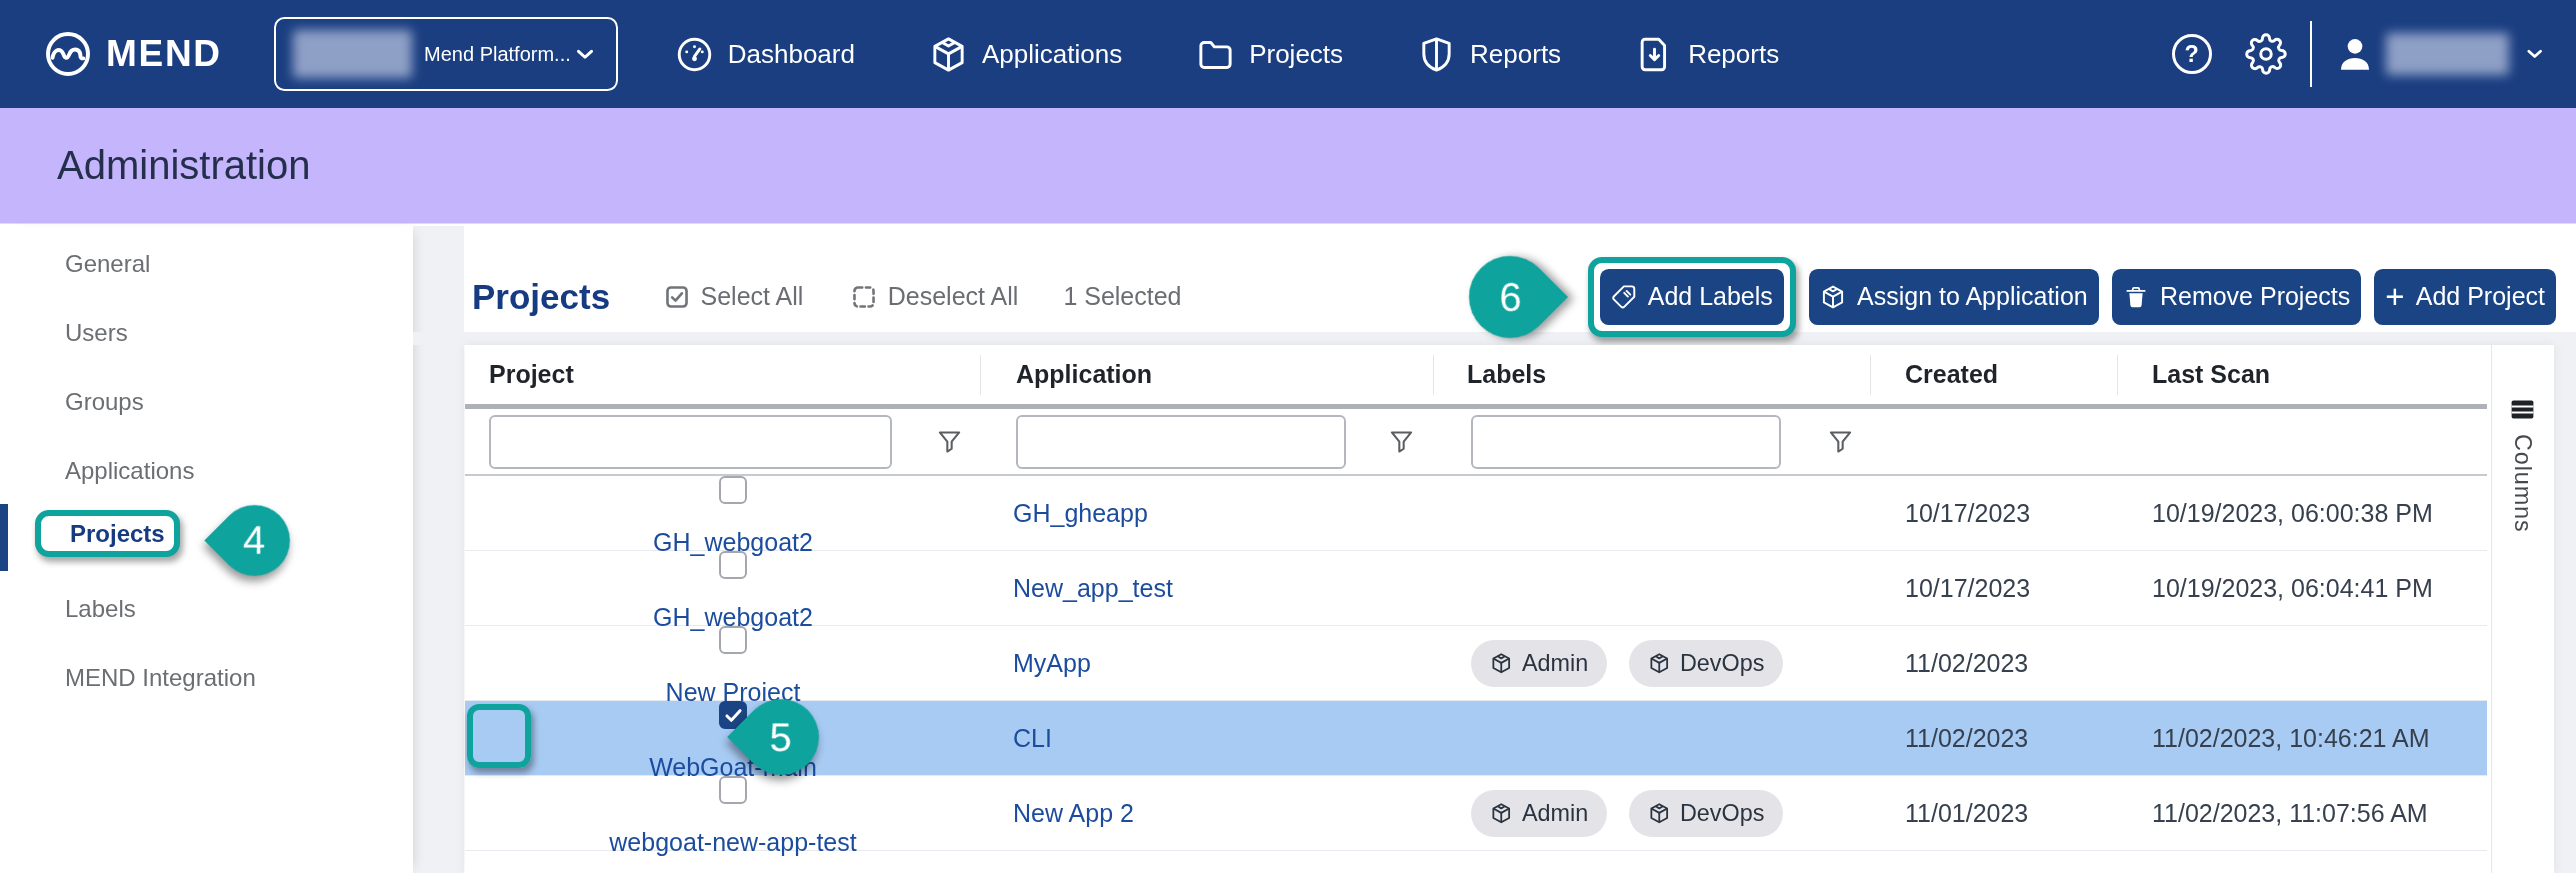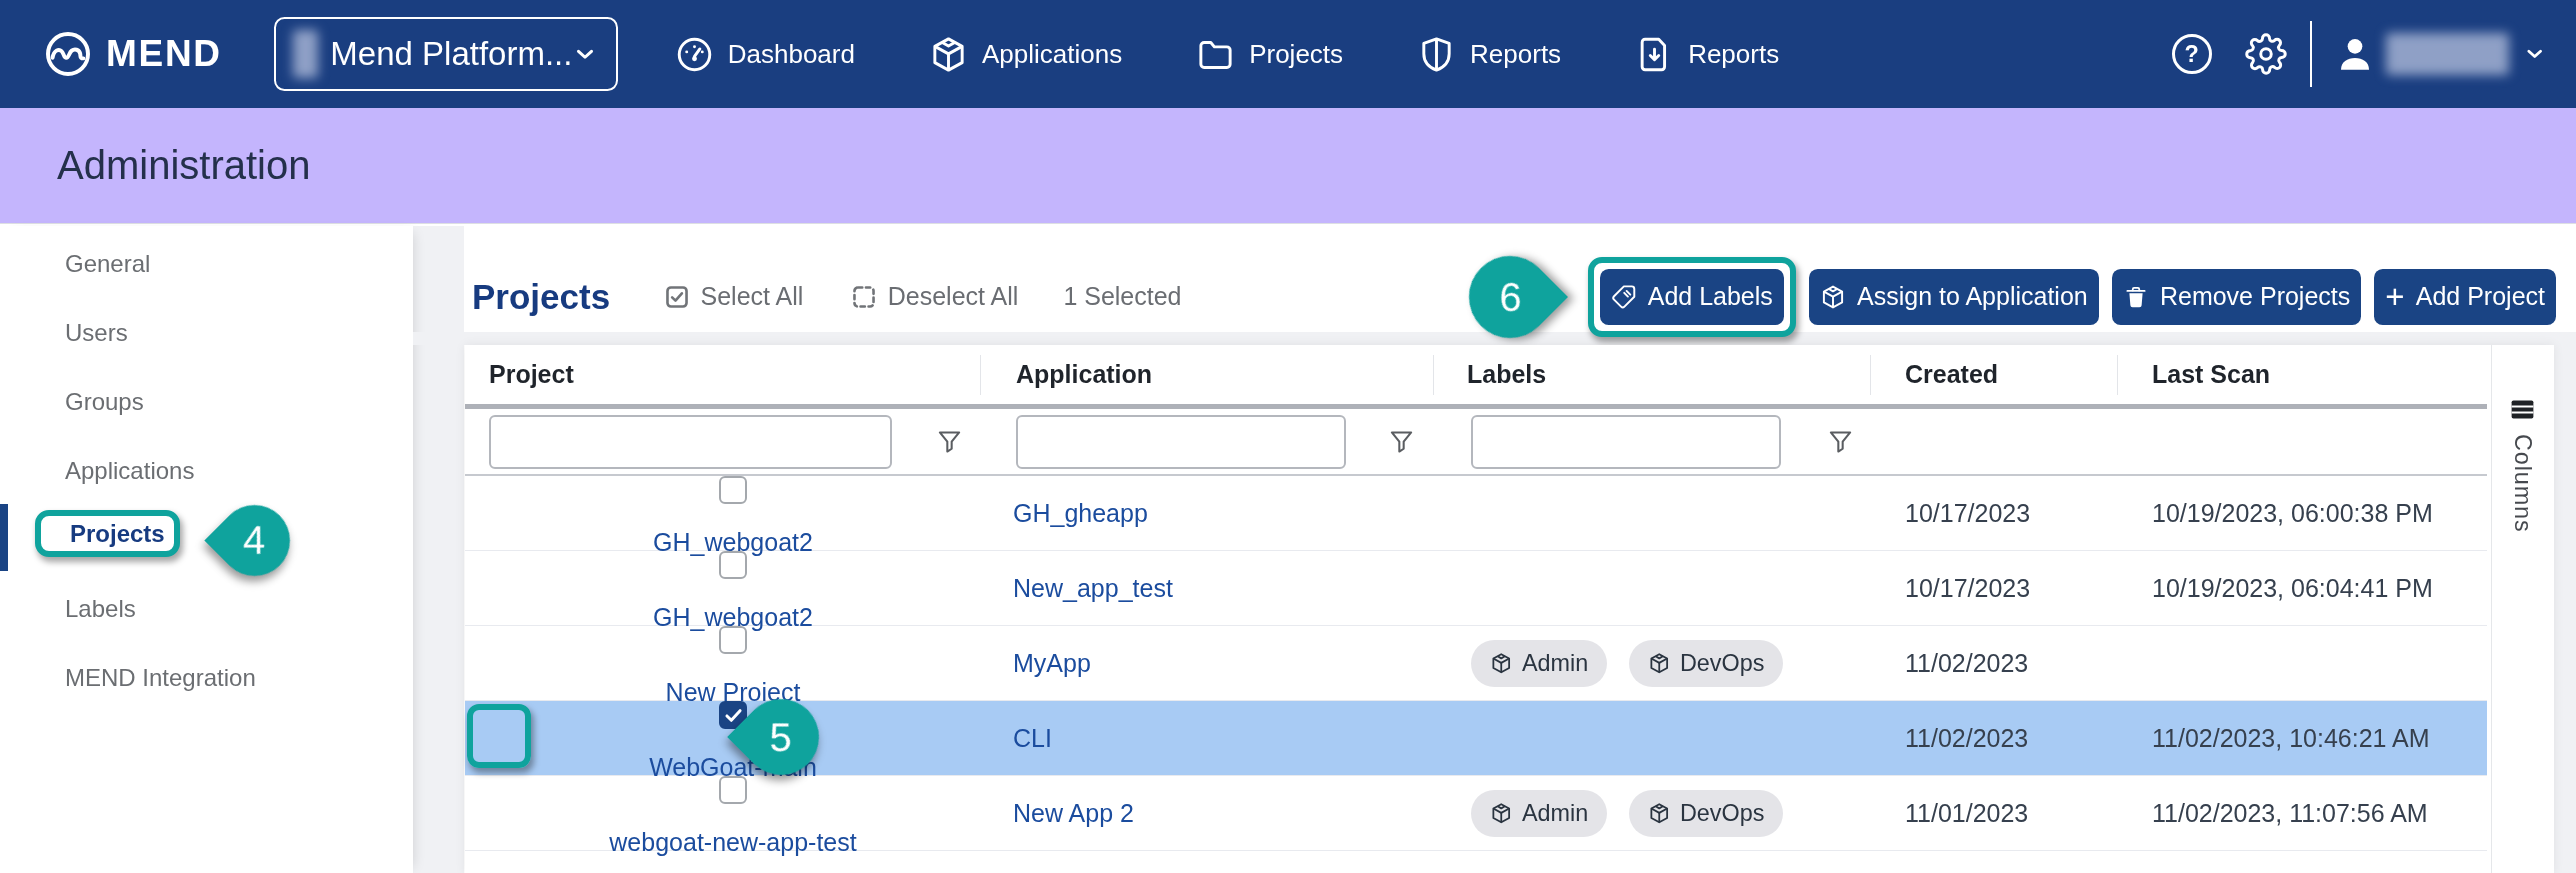--- a/index.html
+++ b/index.html
@@ -7,21 +7,21 @@
   body { font-family:"Liberation Sans", sans-serif; background:#fff; position:relative; overflow:hidden; color:#222; }
   svg { display:block; }
 
   
   .topnav { position:absolute; left:0; top:0; width:100%; height:108px; background:#1A3E80; display:flex; align-items:center; color:#fff; padding:0 17.3px 0 43px; }
   .brand { display:flex; align-items:center; }
   .brand-text { font-size:37px; font-weight:bold; letter-spacing:1.7px; margin-left:13px; }
   .org-select { margin-left:52px; width:344px; height:74px; border:2.6px solid #fff; border-radius:10.4px; display:flex; align-items:center; padding:0 17.3px; cursor:pointer; }
   .redact { background:#8FA0C6; filter:blur(5.2px); border-radius:3.5px; }
   .redact-org { width:119px; height:48px; margin-right:12px; }
-  .org-label { font-size:33px; white-space:nowrap; }
+  .org-label { font-size:20px; white-space:nowrap; }
   .nav-items { display:flex; margin-left:57px; gap:74px; align-items:center; }
   .nav-item { display:flex; align-items:center; gap:14px; font-size:26px; cursor:pointer; white-space:nowrap; }
   .nav-right { margin-left:auto; display:flex; align-items:center; padding-right:12px; }
   .help-circle { width:40px; height:40px; border:3px solid #fff; border-radius:50%; display:flex; align-items:center; justify-content:center; font-size:23.4px; font-weight:bold; cursor:pointer; }
   .nav-divider { width:1.7px; height:66px; background:#fff; margin:0 23.4px; }
   .redact-name { width:123px; height:42px; margin-left:11.2px; }
 
   
   .page-header { position:absolute; left:0; top:108px; width:100%; height:116px; background:#c4b5fd; border-bottom:1.7px solid #DDDFE3; display:flex; align-items:center; padding-left:57px; }
   .page-title { font-size:40px; color:#24304B; }

